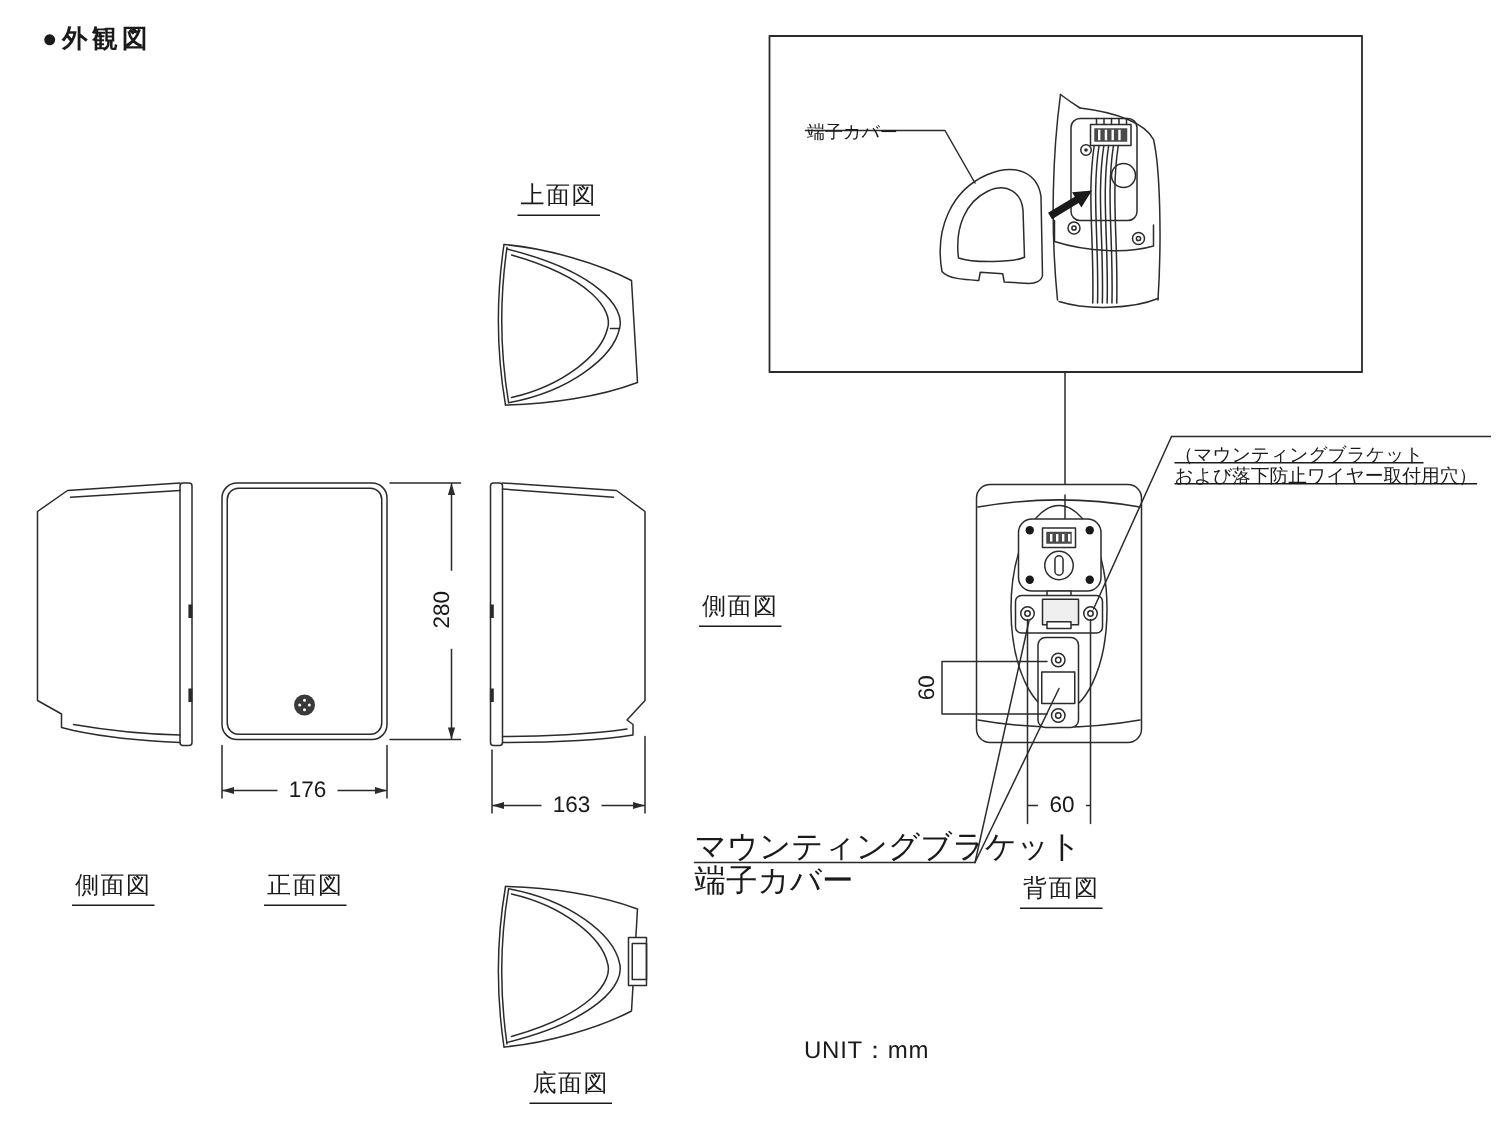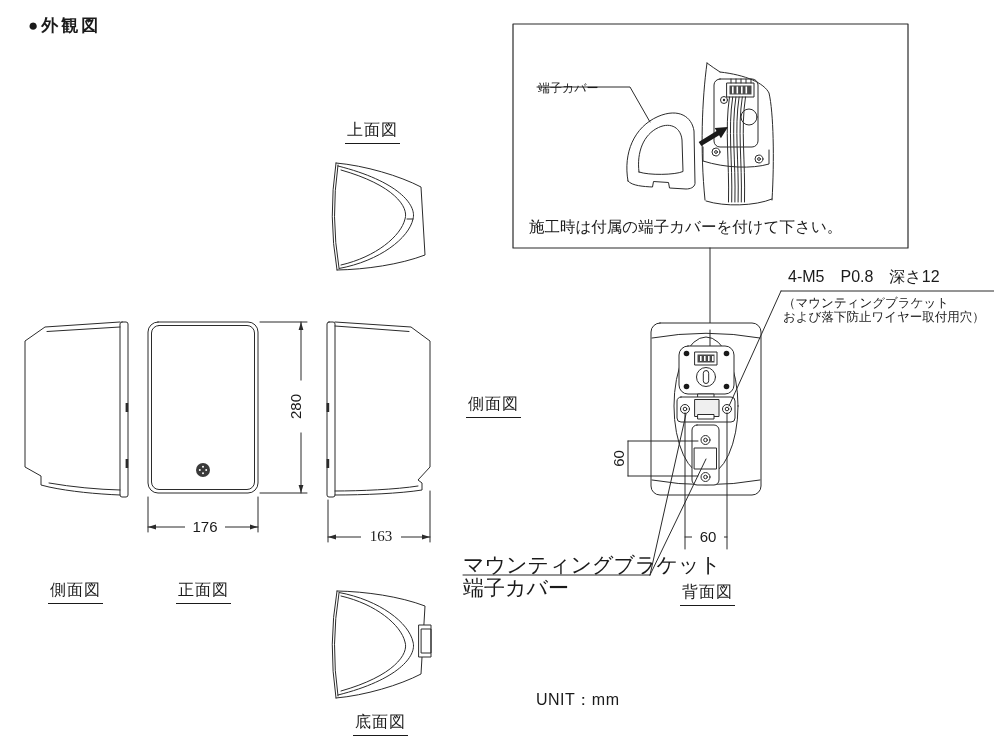--- a/index.html
+++ b/index.html
@@ -7,21 +7,21 @@
         font-family:"Liberation Sans","DejaVu Sans",sans-serif;color:#1a1a1a;}
   #drawing{position:absolute;left:0;top:0;}
   .txt{position:absolute;white-space:nowrap;color:#1a1a1a;}
   .view-label{font-size:16px;border-bottom:1.5px solid #1a1a1a;padding:0 2px 2px 2px;letter-spacing:1px;}
   .title{font-size:17px;font-weight:600;letter-spacing:3px;}
   .dim{font-size:15px;background:#ffffff;padding:0 2px;text-align:center;}
   .dim-v{transform:rotate(-90deg);transform-origin:center center;}
   .callout{font-size:12px;margin-top:16px;}
   .note{font-size:15.5px;}
   .spec{font-size:16px;}
-  .spec-note{font-size:12.5px;line-height:14px;}
+  .spec-note{font-size:12.5px;line-height:14px;text-decoration:underline;}
   .bracket-label{font-size:21px;line-height:18px;}
   .unit{font-size:16px;letter-spacing:0.5px;}
 </style>
 </head>
 <body>
 
 <div id="page">
 
   <svg id="drawing" width="1000" height="750" viewBox="0 0 1000 750">
     <g stroke="#2b2b2b" stroke-width="1" fill="none" stroke-linecap="round" stroke-linejoin="round">
@@ -200,28 +200,26 @@
 
   <div class="txt view-label" style="left:345px;top:120px;">上面図</div>
   <div class="txt view-label" style="left:48px;top:580px;">側面図</div>
   <div class="txt view-label" style="left:176px;top:580px;">正面図</div>
   <div class="txt view-label" style="left:466px;top:394px;">側面図</div>
   <div class="txt view-label" style="left:353px;top:712px;">底面図</div>
   <div class="txt view-label" style="left:680px;top:582px;">背面図</div>
 
   <div class="txt dim dim-v" style="left:269px;top:398px;width:48px;">280</div>
   <div class="txt dim" style="left:185px;top:518px;width:36px;">176</div>
-  <div class="txt dim" style="left:361px;top:528px;width:36px;font-family:Liberation Serif, serif;">163</div>
+  <div class="txt dim" style="left:361px;top:528px;width:36px;">163</div>
   <div class="txt dim dim-v" style="left:596px;top:450px;width:40px;background:transparent;">60</div>
   <div class="txt dim" style="left:692px;top:528px;width:28px;">60</div>
 
   <div class="txt callout" style="left:538px;top:64px;">端子カバー</div>
-  <div class="txt note" style="left:529px;top:217px;">施工時は付属の端子カバーを付けて下さい。</div>
-
-  <div class="txt spec" style="left:788px;top:267px;">4-M5　P0.8　深さ12</div>
+
   <div class="txt spec-note" style="left:783px;top:296px;">（マウンティングブラケット</div>
   <div class="txt spec-note" style="left:783px;top:310px;">および落下防止ワイヤー取付用穴）</div>
 
   <div class="txt bracket-label" style="left:463px;top:556px;">マウンティングブラケット</div>
   <div class="txt bracket-label" style="left:463px;top:579px;">端子カバー</div>
 
   <div class="txt unit" style="left:536px;top:690px;">UNIT：mm</div>
 </div>
 
 </body></html>

